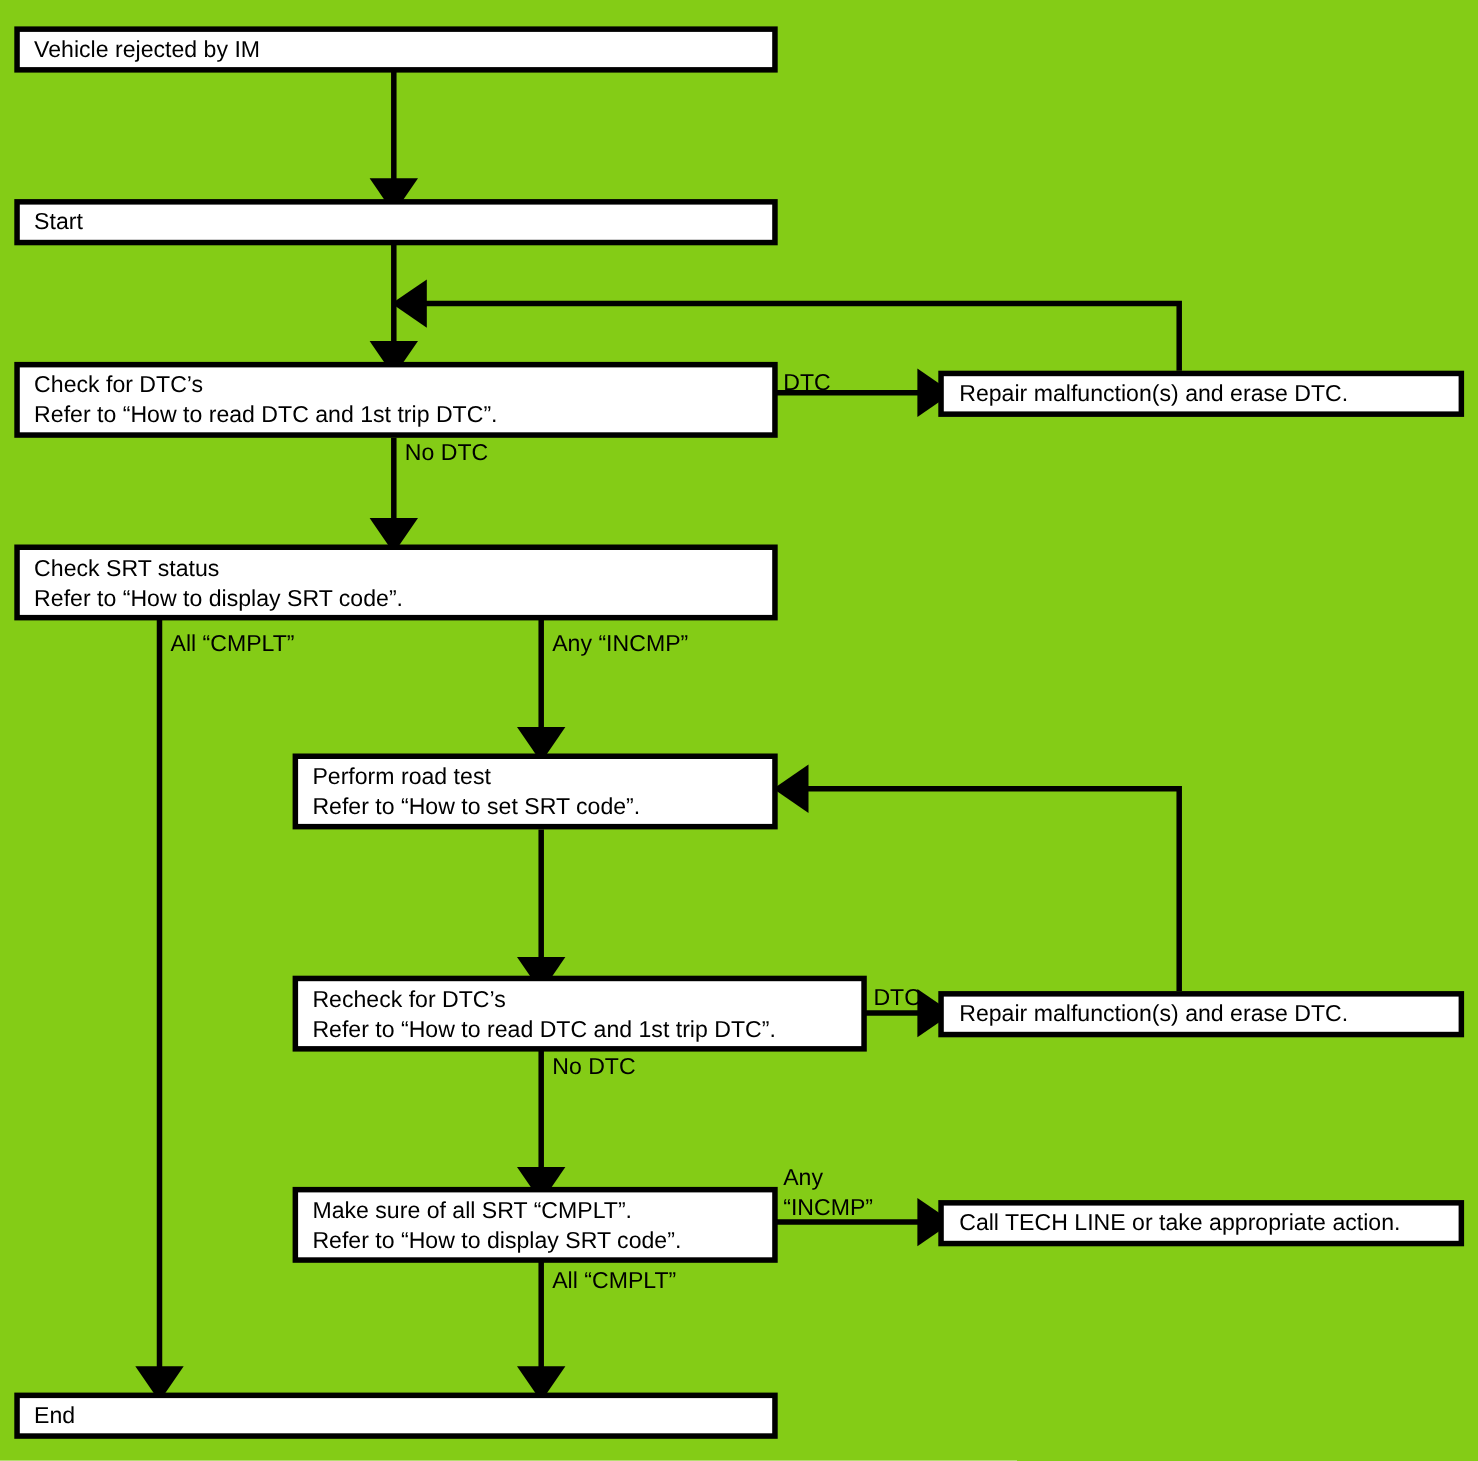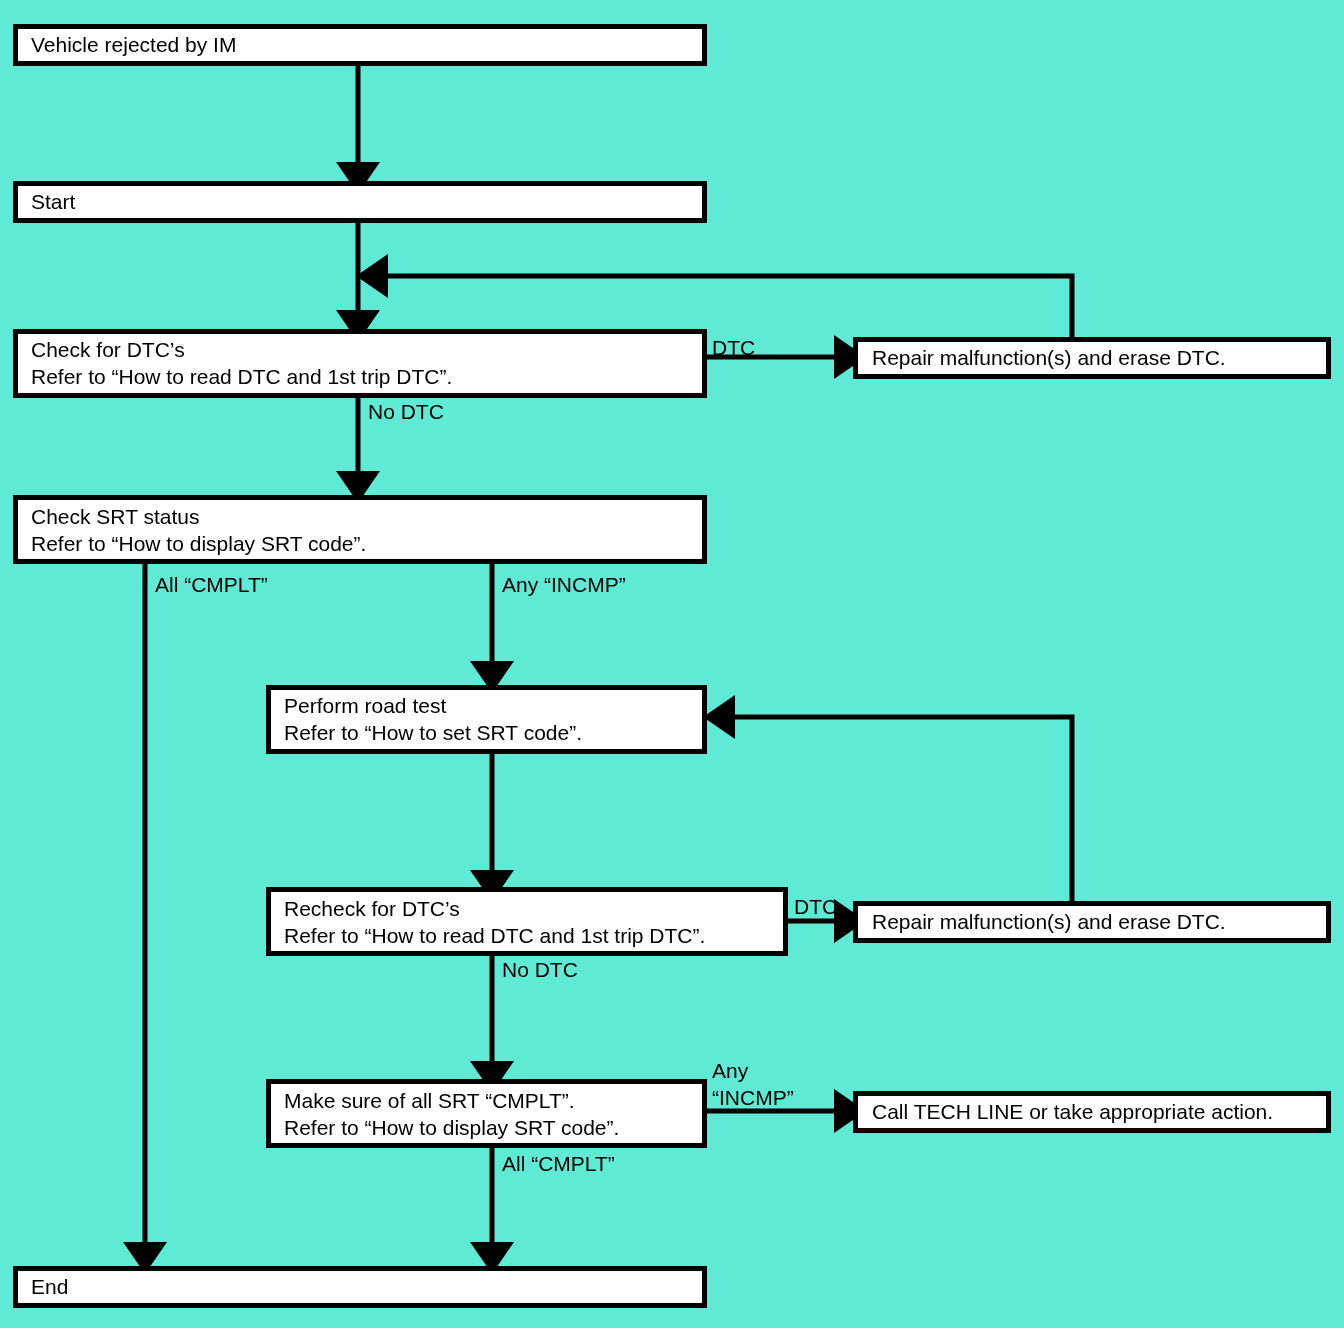--- a/index.html
+++ b/index.html
@@ -7,21 +7,21 @@
     padding: 0;
     background: #ffffff;
   }
   body {
     font-family: "Liberation Sans", sans-serif;
   }
   #flowchart-root {
     position: relative;
     width: 1344px;
     height: 1328px;
-    background: #5eead4;
+    background: #84cc16;
     overflow: hidden;
   }
   svg#flow-svg {
     position: absolute;
     top: 0;
     left: 0;
     width: 1344px;
     height: 1328px;
   }
   .box-rect {

